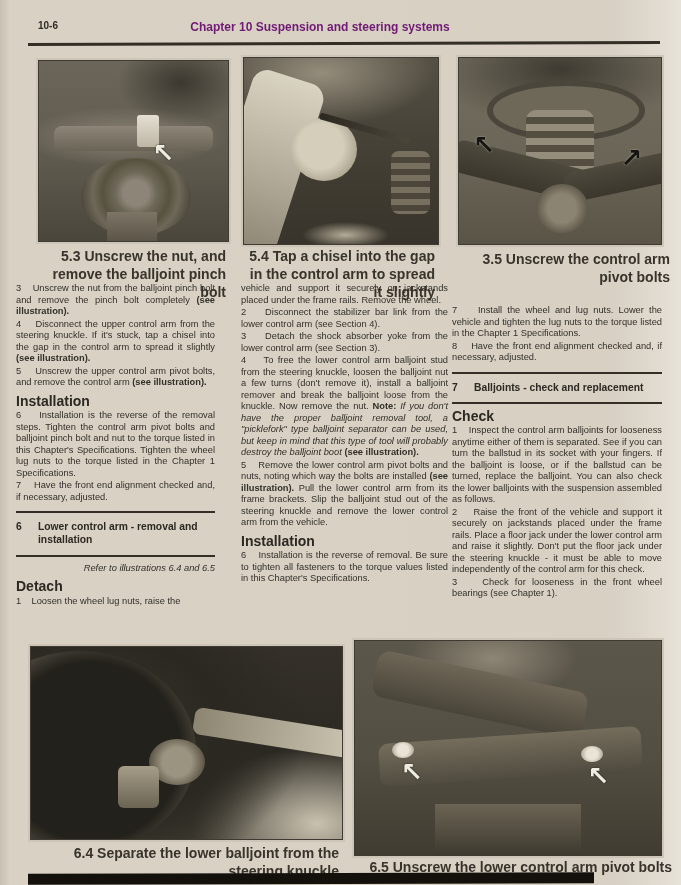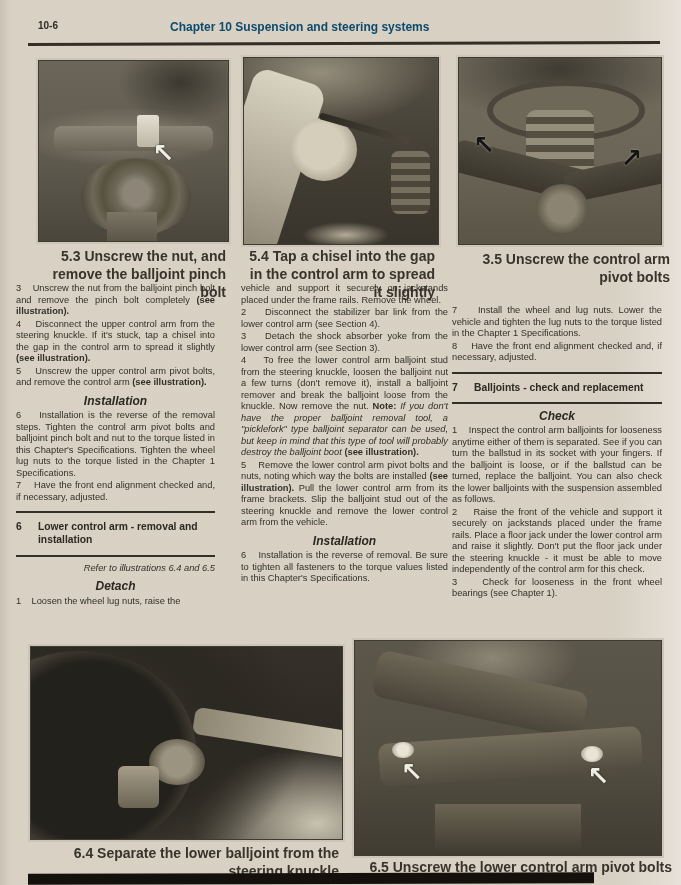--- a/index.html
+++ b/index.html
@@ -7,35 +7,35 @@
     width:681px;height:885px;position:relative;overflow:hidden;
     font-family:"Liberation Sans","DejaVu Sans",sans-serif;
     background:
       linear-gradient(90deg,#c8c0b2 0,#d8d1c4 10px,#d7d0c3 90%,#e3ddd3 98%,#e8e3da 100%),
       #d7d0c3;
     color:#332f29;
   }
   
   .pagehead{position:absolute;top:18px;left:30px;right:22px;height:24px;}
   .pagenum{position:absolute;left:8px;top:2px;font-size:10px;font-weight:bold;color:#2e2a24;}
-  .chap{position:absolute;left:140px;width:300px;top:2px;text-align:left;font-size:12px;font-weight:bold;color:#0c4a6e;}
+  .chap{position:absolute;left:140px;width:300px;top:2px;text-align:center;font-size:12px;font-weight:bold;color:#701a75;}
   .headrule{position:absolute;top:42px;left:28px;width:632px;height:3px;background:#332e26;transform:rotate(-0.2deg);}
   
   .photo{position:absolute;border:1px solid #3f3a32;box-shadow:0 0 0 2px #cdc6b8;overflow:hidden;background:#5c574d;}
   .caption{position:absolute;font-size:14px;font-weight:bold;color:#38332b;text-align:right;line-height:1.3;}
   .arrow{position:absolute;font-size:26px;line-height:1;font-weight:bold;}
   .arrow.white{color:#efece2;text-shadow:0 0 2px #222;}
   .arrow.black{color:#17150f;text-shadow:0 0 2px #aaa;}
   .shape{position:absolute;}
   
   .col{position:absolute;top:283px;text-align:justify;font-size:9.3px;line-height:11.5px;color:#332f29;}
   .para{margin:0 0 1px 0;}
   .seg-b{font-weight:bold;}
   .seg-i{font-style:italic;}
-  .subhead{font-size:12px;font-weight:bold;font-style:italic;margin:7px 0 3px 0;color:#2c2822;text-align:center;}
+  .subhead{font-size:14px;font-weight:bold;margin:7px 0 3px 0;color:#2c2822;text-align:left;}
   .refer{font-style:italic;margin:6px 0 2px 0;text-align:right;}
   .section-head{
     display:flex;gap:10px;margin:8px 0 4px 0;padding:7px 0 8px 0;
     border-top:2px solid #332e26;border-bottom:2px solid #332e26;
     font-size:10.3px;font-weight:bold;color:#2c2822;text-align:left;line-height:1.3;
   }
   .sec-num{flex:0 0 12px;}
   .sec-title{flex:1;}
   
   .bottombar{position:absolute;left:28px;top:873px;width:566px;height:11px;background:#14110d;transform:rotate(-0.15deg);}

